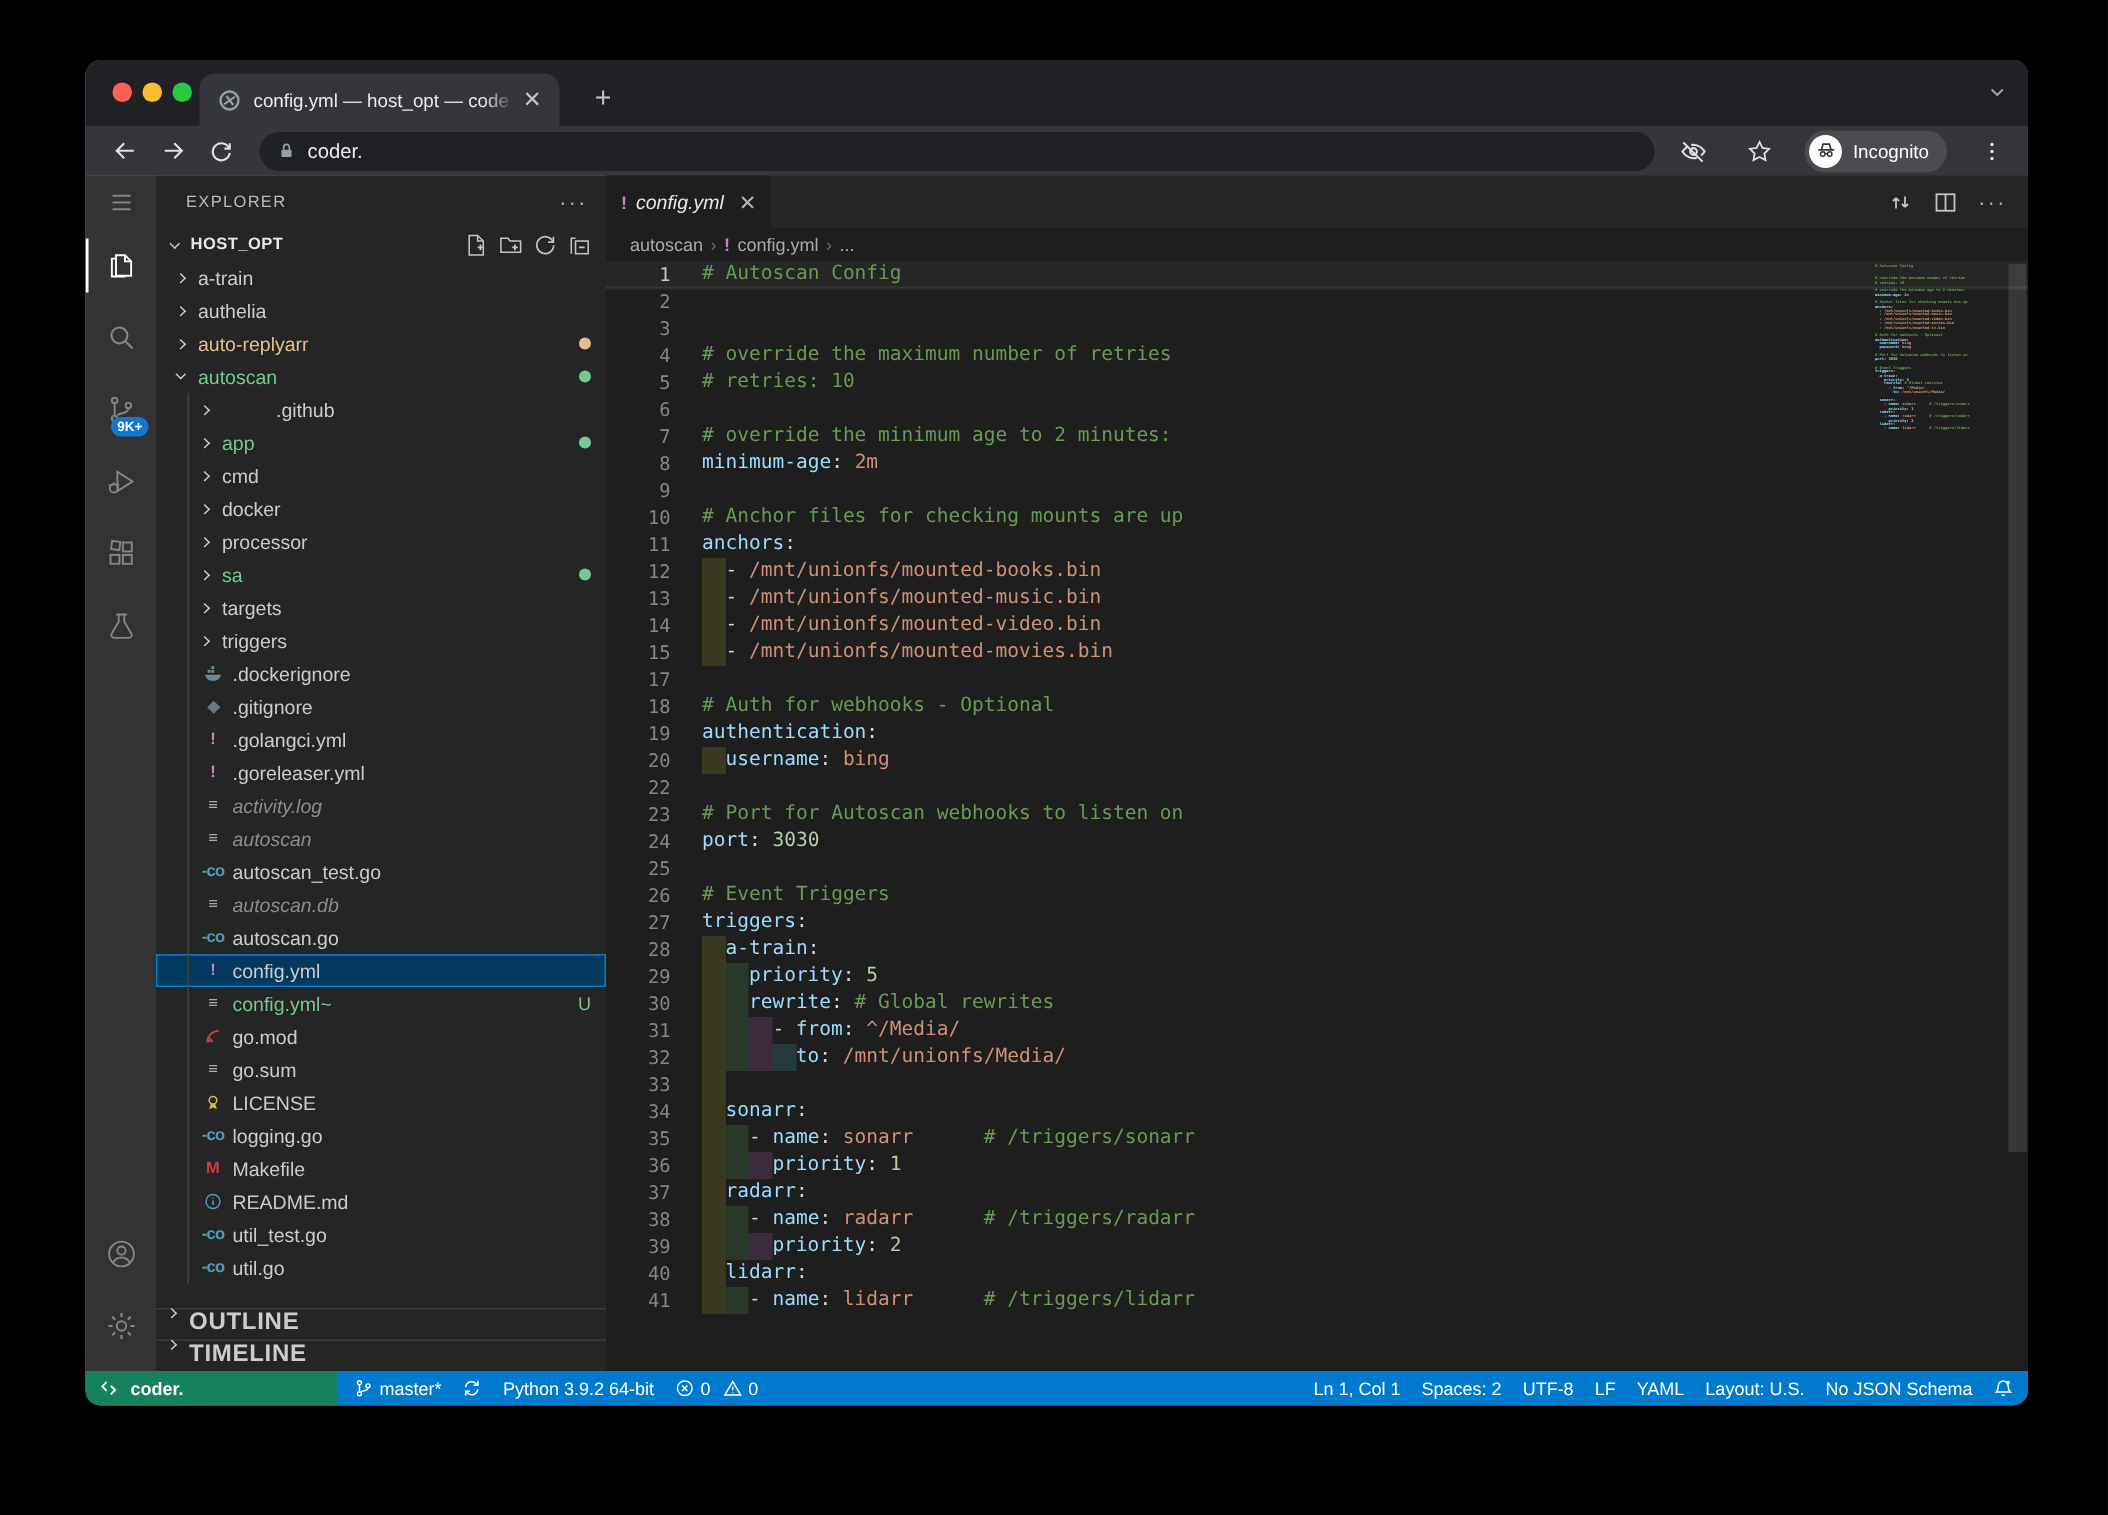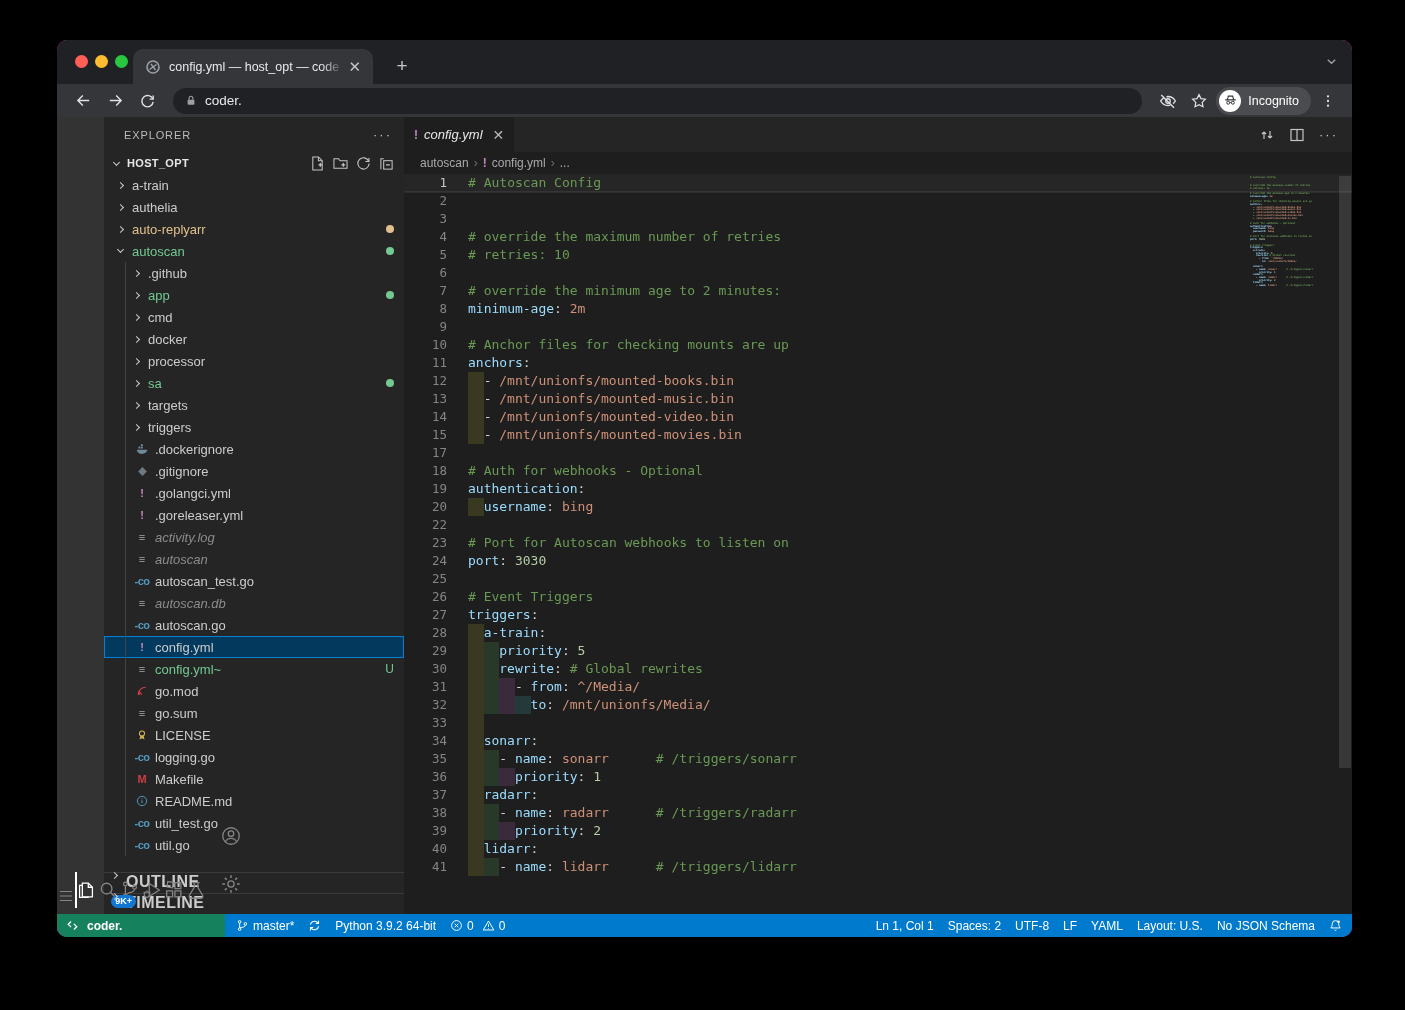--- a/index.html
+++ b/index.html
@@ -23,29 +23,29 @@
   .c-newtab { position:absolute; left:332px; top:13px; color:#c3c6c9; font-size:19px; line-height:26px; width:26px; text-align:center; }
   .c-caret { position:absolute; right:14px; top:15px; color:#9aa0a6; }
 
   
   .c-toolbar { height:33px; background:#35363a; display:flex; align-items:center; padding:0 10px 0 12px; flex:none; gap:4px; }
   .navbtn { width:28px; height:28px; display:flex; align-items:center; justify-content:center; color:#dfe1e5; flex:none; }
   .urlbar { flex:1; height:26px; background:#202124; border-radius:13px; margin:0 8px 0 8px;
     display:flex; align-items:center; padding:0 12px; gap:8px; }
   .urlbar .lock { color:#9aa0a6; display:flex; }
   .urlbar .url { color:#e8eaed; font-size:13.5px; }
-  .right-icons { display:flex; gap:3px; }
+  .right-icons { display:flex; gap:16px; }
   .incog { height:28px; background:#4b4c50; border-radius:14px; display:flex; align-items:center; gap:7px; padding:0 12px 0 3px; }
   .incog .ic-circle { width:22px; height:22px; background:#fff; border-radius:50%; display:flex; align-items:center; justify-content:center; color:#35363a; }
   .incog .lbl { color:#fff; font-size:12.5px; }
 
   
   .vsc { flex:1; display:flex; min-height:0; }
 
-  .activitybar { width:47px; background:#333333; flex:none; display:flex; flex-direction:row; align-items:flex-end; }
+  .activitybar { width:47px; background:#333333; flex:none; display:flex; flex-direction:column; align-items:flex-end; }
   .ab-slot { width:47px; height:48px; display:flex; align-items:center; justify-content:center; color:#858585; position:relative; }
   .ab-slot.small { height:36px; }
   .ab-slot.active { color:#ffffff; }
   .ab-slot.active::before { content:""; position:absolute; left:0; top:6px; bottom:6px; width:2px; background:#fff; }
   .ab-badge { position:absolute; right:5px; bottom:6px; background:var(--c-badge,#1177d1); color:#fff;
     font-size:9px; font-weight:bold; border-radius:9px; padding:2px 4px; line-height:1; }
   .ab-bottom { margin-top:auto; display:flex; flex-direction:column; align-items:center; padding-bottom:6px; }
 
   .sidebar { width:300px; background:#252526; flex:none; display:flex; flex-direction:column; min-height:0; color:#cccccc; }
   .sb-header { height:35px; flex:none; display:flex; align-items:center; padding:0 12px 0 20px;
@@ -329,21 +329,21 @@
             <span class="lbl git-mod">auto-replyarr</span>
             <span class="sp"></span>
             <span class="dot git-mod"></span>
           </div>
           <div class="trow" style="padding-left: 14px;">
             <span class="chev open"></span>
             <span class="lbl git-add">autoscan</span>
             <span class="sp"></span>
             <span class="dot git-add"></span>
           </div>
-          <div class="trow" style="padding-left: 30px;">
+          <div class="trow" style="padding-left: 30px; gap: 36px;">
             <span class="chev"></span>
             <span class="lbl">.github</span>
             <span class="sp"></span>
           </div>
           <div class="trow" style="padding-left: 30px;">
             <span class="chev"></span>
             <span class="lbl git-add">app</span>
             <span class="sp"></span>
             <span class="dot git-add"></span>
           </div>

